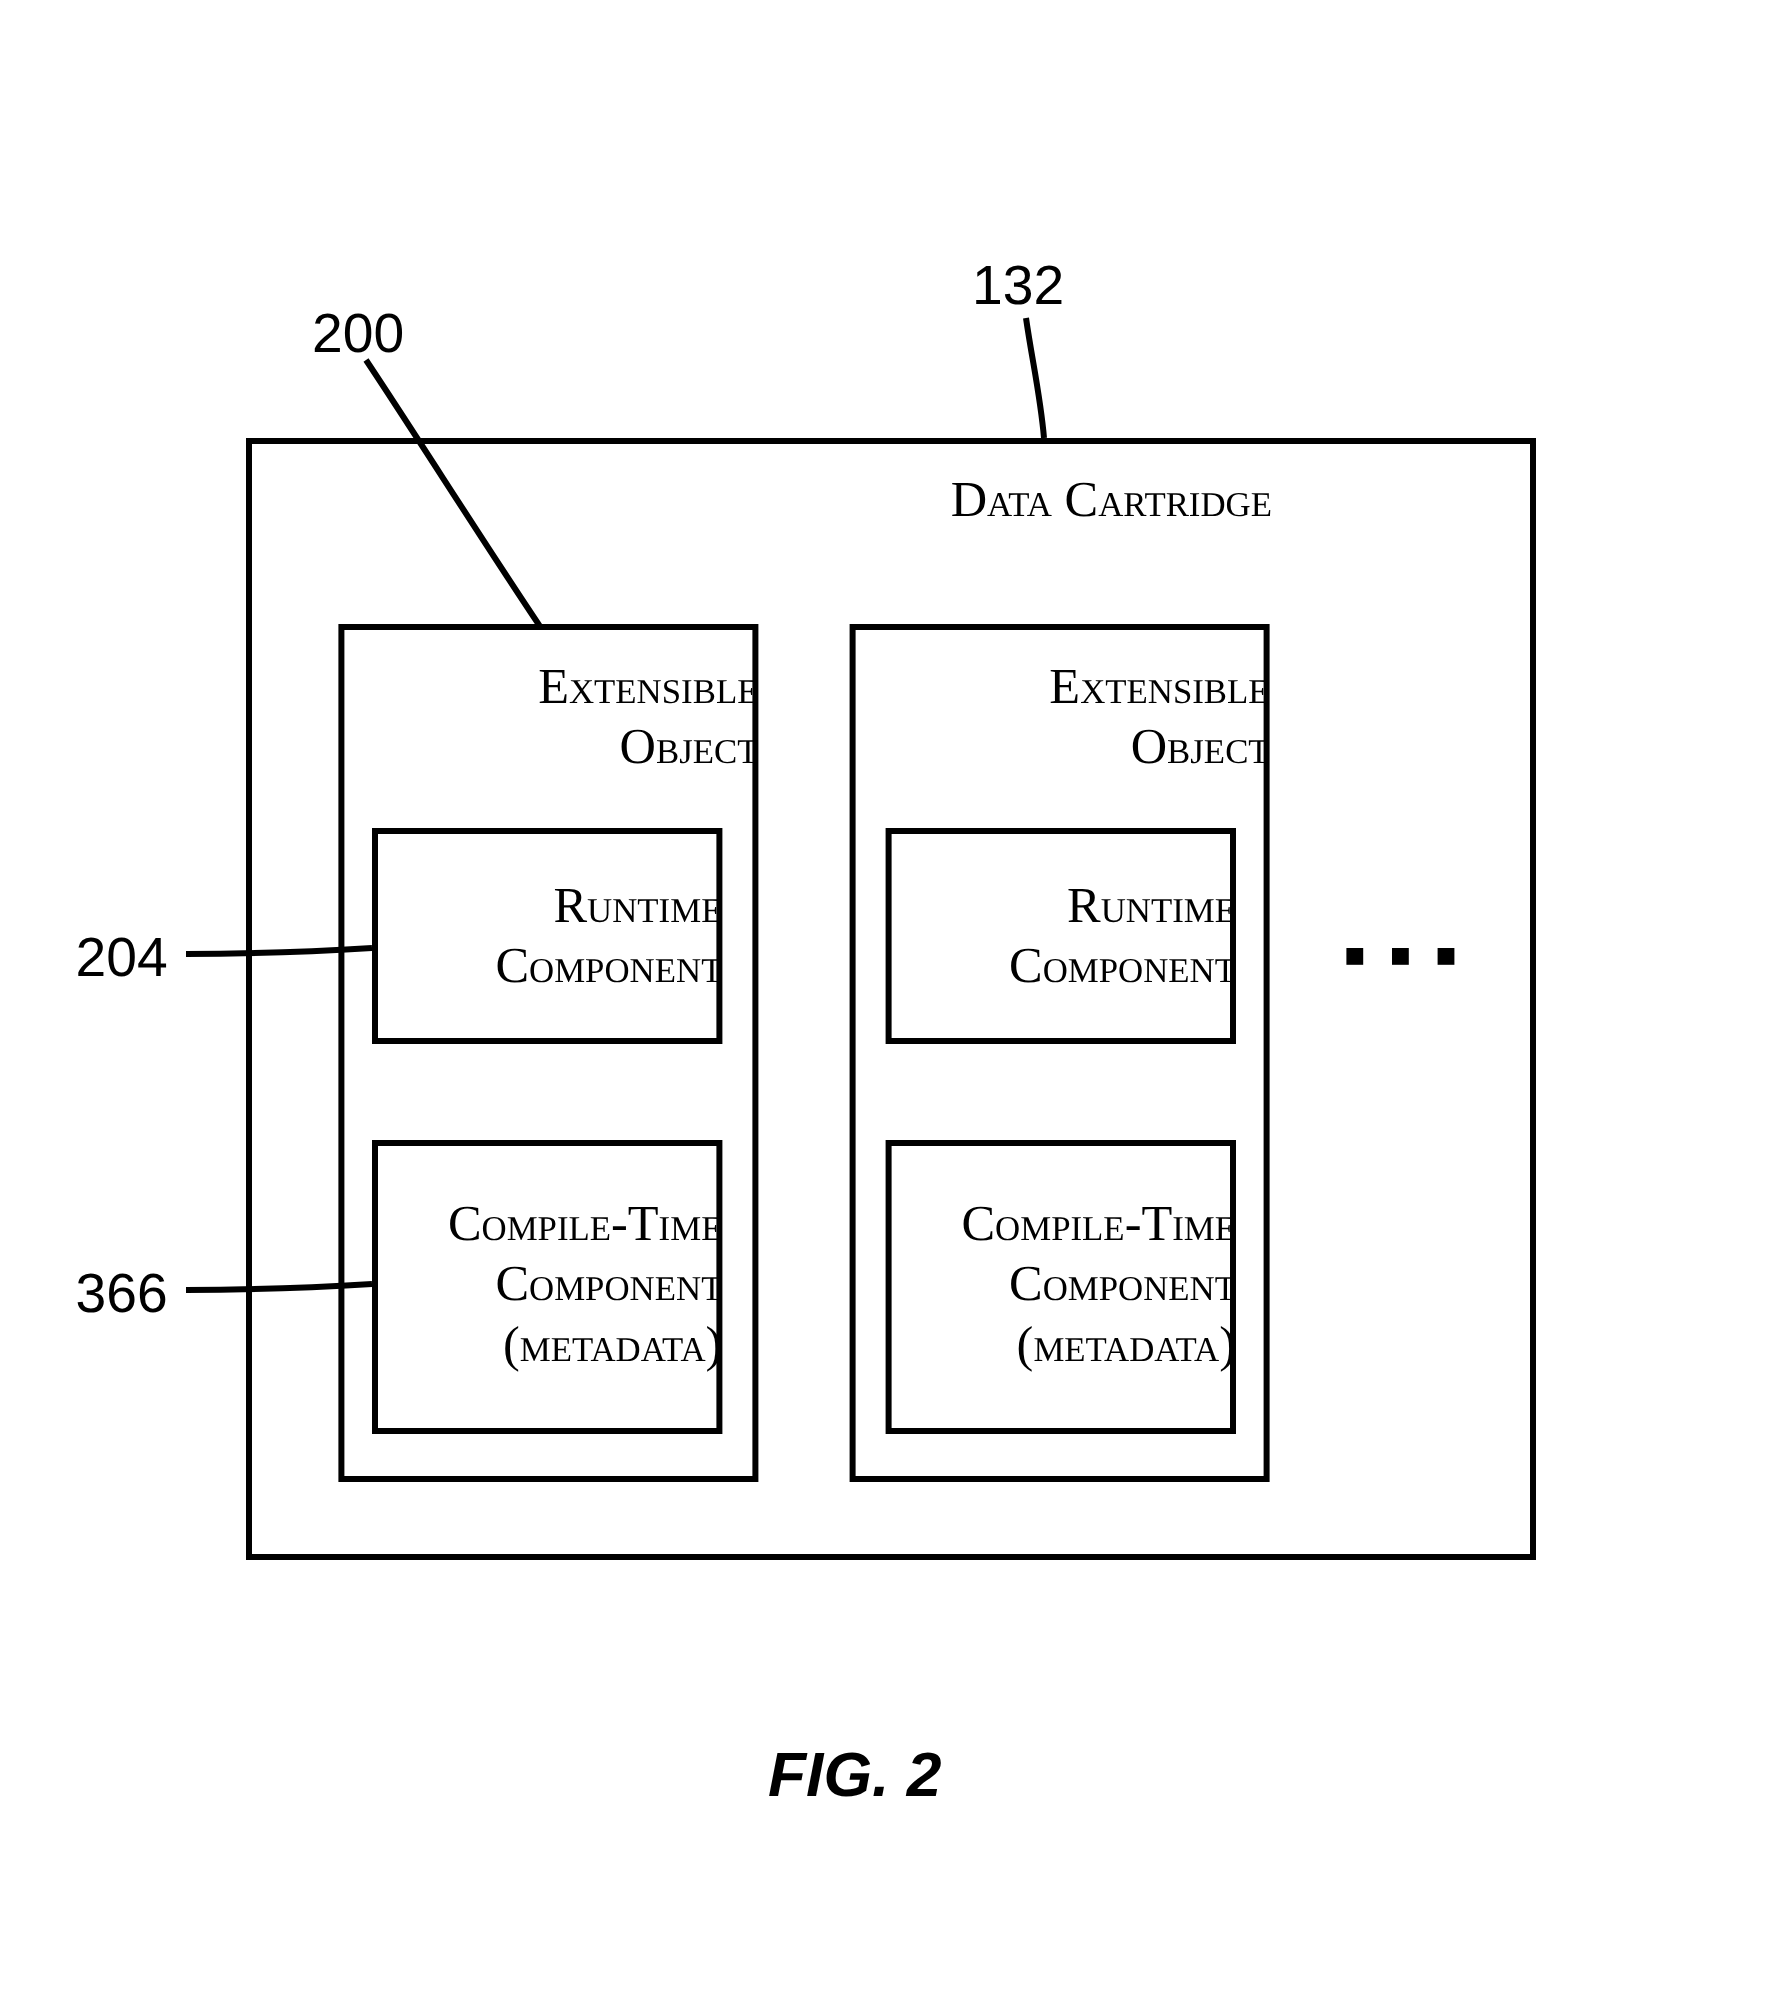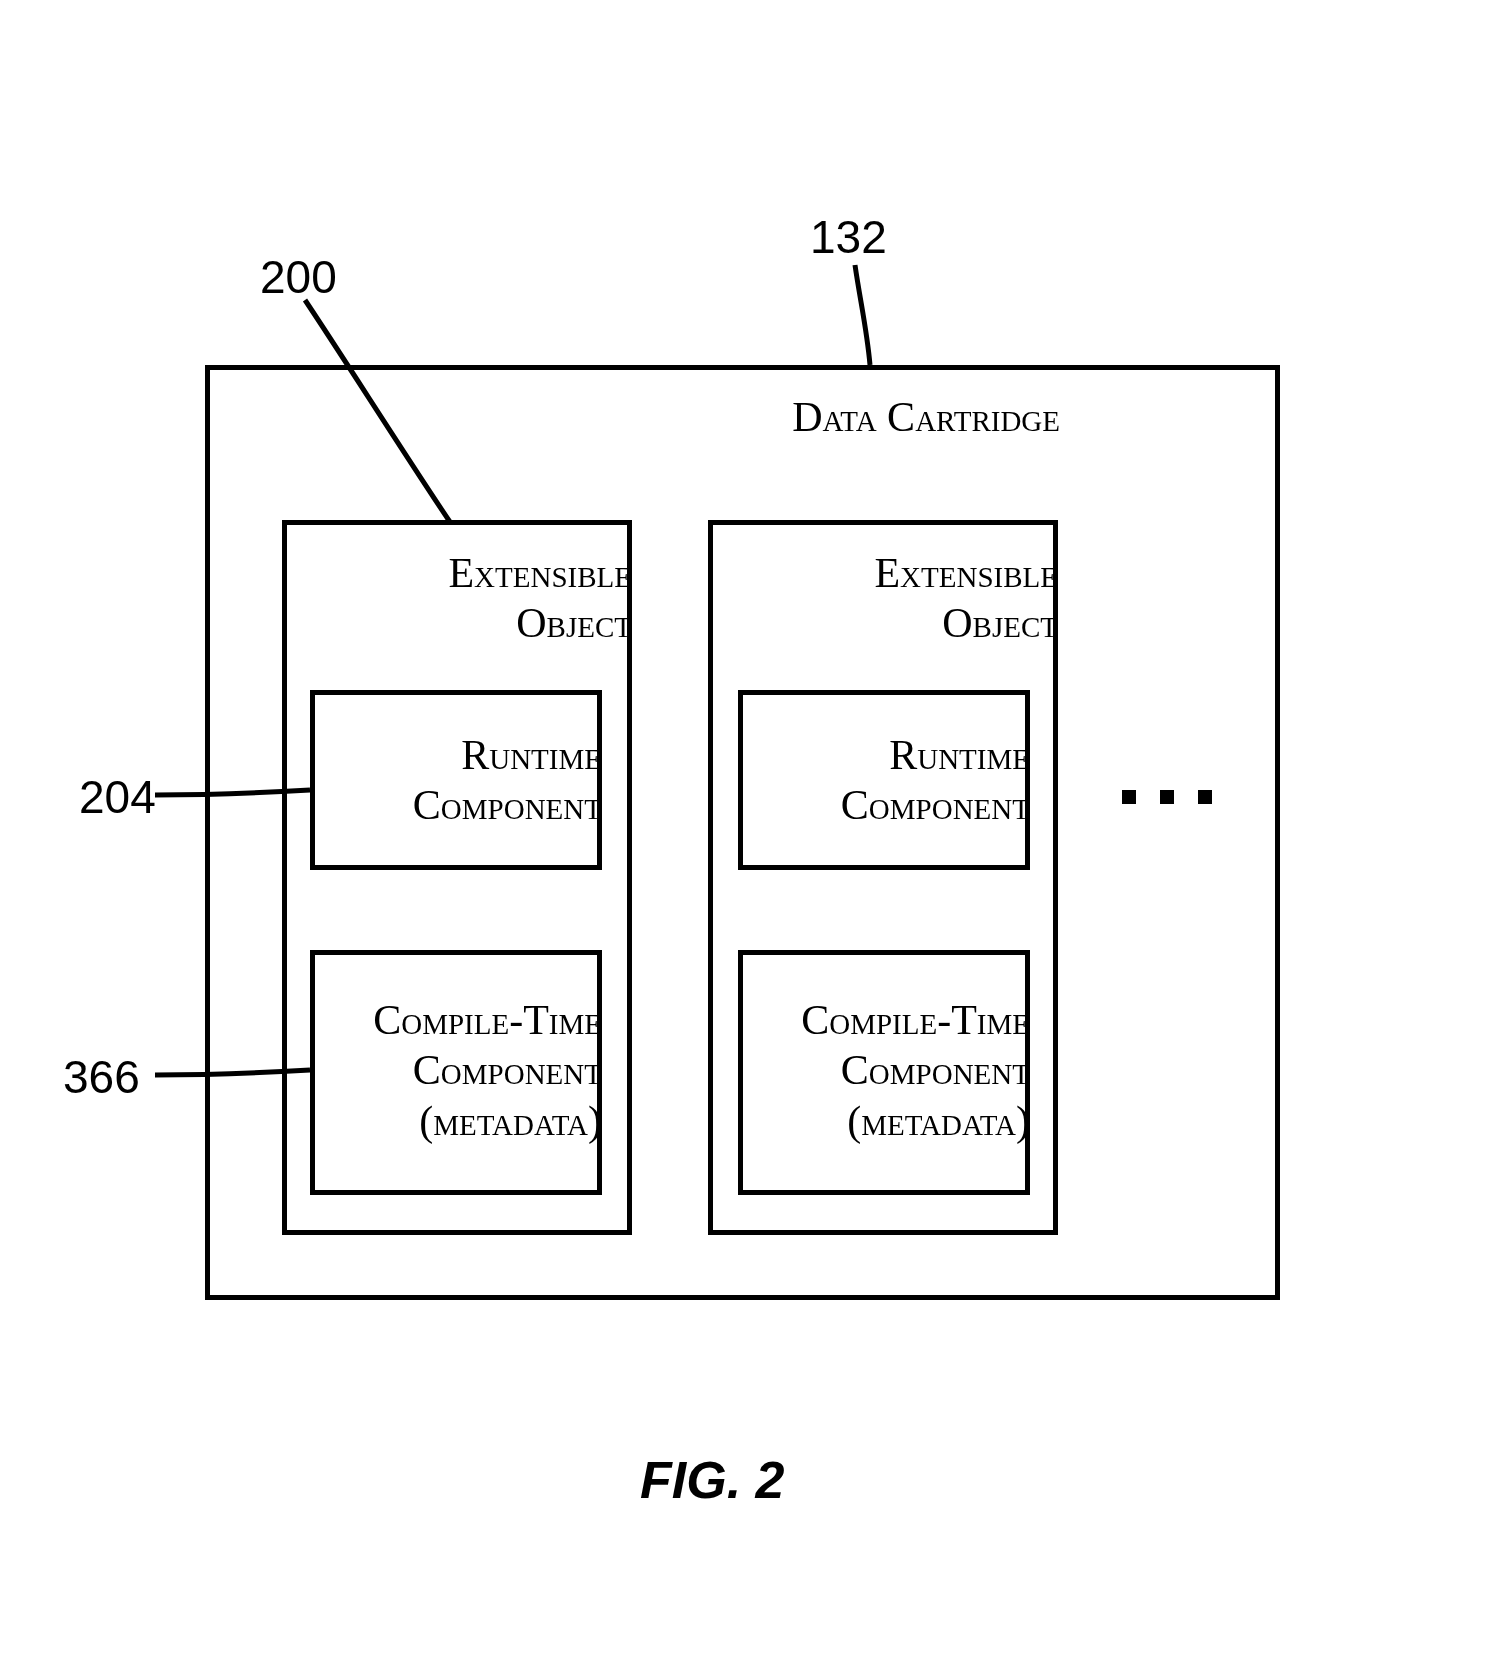--- a/index.html
+++ b/index.html
@@ -93,21 +93,21 @@
   <div class="text" style="left:738px; top:995px; width:292px; font-size:42px;">Compile-Time
 Component
 (metadata)</div>
 
   <div class="ellipsis" style="left:1122px; top:790px;">
     <span></span><span></span><span></span>
   </div>
 
   <div class="ref" style="left:810px; top:210px;">132</div>
   <div class="ref" style="left:245px; top:250px;margin-left:15px;">200</div>
-  <div class="ref" style="left:79px; top:770px;">204</div>
+  <div class="ref" style="left:63px; top:770px;">204</div>
   <div class="ref" style="left:63px; top:1050px;">366</div>
 
   <svg class="lead" style="left:0; top:0;" width="1485" height="1667">
     <path d="M 855 265 C 860 300, 867 330, 870 365"></path>
   </svg>
   <svg class="lead" style="left:0; top:0;" width="1485" height="1667">
     <path d="M 305 300 C 345 360, 405 455, 450 522"></path>
   </svg>
   <svg class="lead" style="left:0; top:0;" width="1485" height="1667">
     <path d="M 155 795 C 200 795, 260 793, 310 790"></path>

